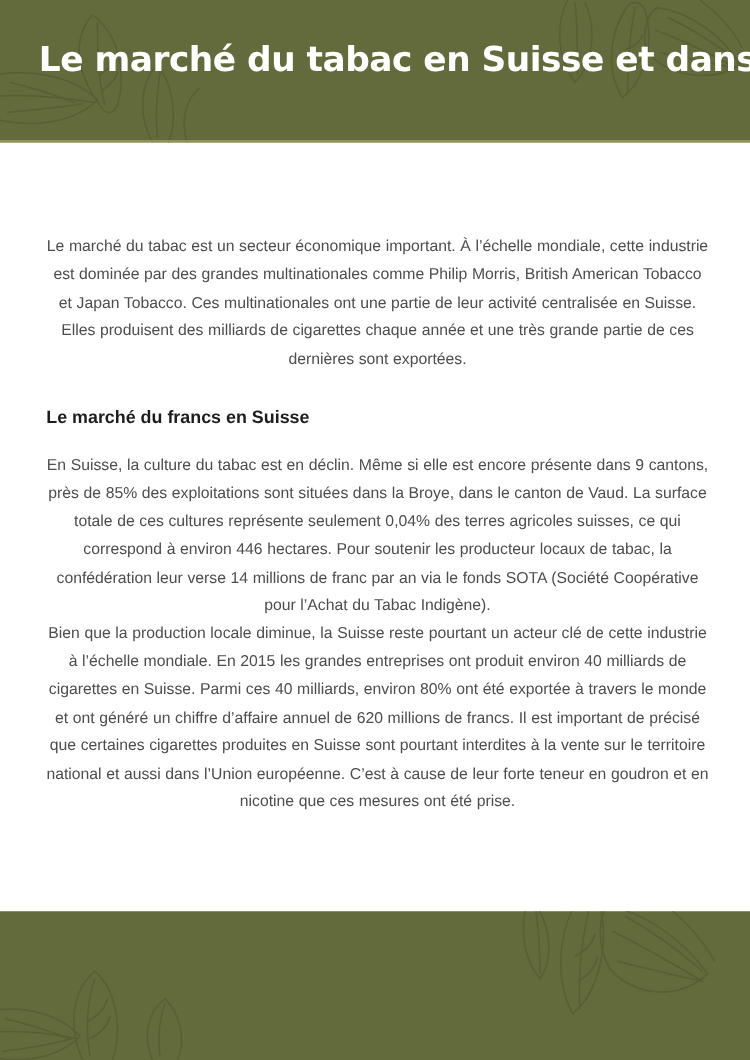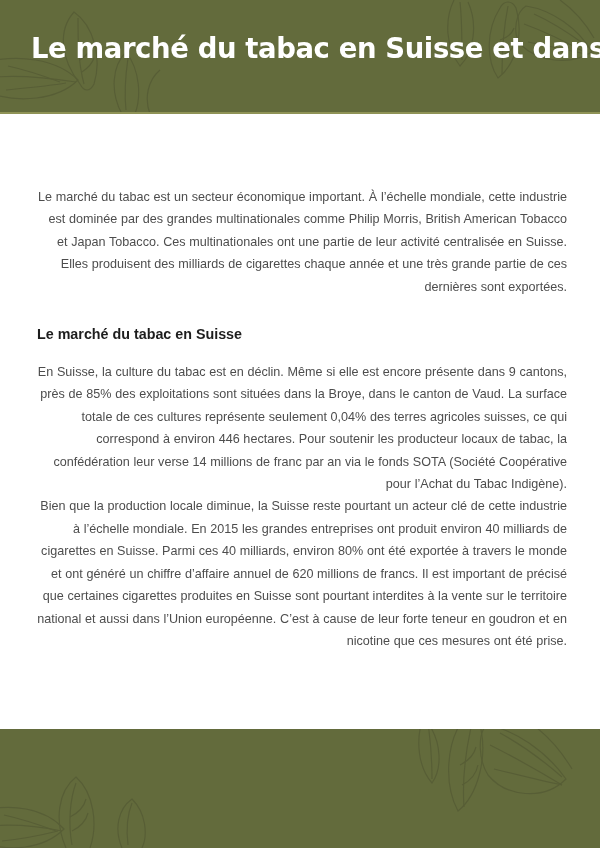--- a/index.html
+++ b/index.html
@@ -63,21 +63,21 @@
     left: 37px;
     top: 186px;
     width: 530px;
   }
   .body-paragraph {
     margin: 0;
     color: #4d4d4d;
     font-family: "Liberation Sans", sans-serif;
     font-size: 12.6px;
     line-height: 22.4px;
-    text-align: right;
+    text-align: center;
     word-spacing: 0.2px;
   }
   .section-heading {
     margin: 0;
     padding-top: 25px;
     padding-bottom: 16px;
     color: #1d1d1d;
     font-family: "Liberation Sans", sans-serif;
     font-size: 14.3px;
     font-weight: bold;
@@ -148,21 +148,21 @@
 
   <h1 class="doc-title">Le marché du tabac en Suisse et dans le monde</h1>
 
   <div class="header-underline"></div>
 </div>
 
 <div class="page-body">
 
   <p class="body-paragraph">Le marché du tabac est un secteur économique important. À l’échelle mondiale, cette industrie est dominée par des grandes multinationales comme Philip Morris, British American Tobacco et Japan Tobacco. Ces multinationales ont une partie de leur activité centralisée en Suisse. Elles produisent des milliards de cigarettes chaque année et une très grande partie de ces dernières sont exportées.</p>
 
-  <h2 class="section-heading">Le marché du tabac en Suisse</h2>
+  <h2 class="section-heading">Le marché du francs en Suisse</h2>
 
   <p class="body-paragraph">En Suisse, la culture du tabac est en déclin. Même si elle est encore présente dans 9 cantons, près de 85% des exploitations sont situées dans la Broye, dans le canton de Vaud. La surface totale de ces cultures représente seulement 0,04% des terres agricoles suisses, ce qui correspond à environ 446 hectares. Pour soutenir les producteur locaux de tabac, la confédération leur verse 14 millions de franc par an via le fonds SOTA (Société Coopérative pour l’Achat du Tabac Indigène).</p>
 
   <div class="para-gap"></div>
 
   <p class="body-paragraph">Bien que la production locale diminue, la Suisse reste pourtant un acteur clé de cette industrie à l’échelle mondiale. En 2015 les grandes entreprises ont produit environ 40 milliards de cigarettes en Suisse. Parmi ces 40 milliards, environ 80% ont été exportée à travers le monde et ont généré un chiffre d’affaire annuel de 620 millions de francs. Il est important de précisé que certaines cigarettes produites en Suisse sont pourtant interdites à la vente sur le territoire national et aussi dans l’Union européenne. C’est à cause de leur forte teneur en goudron et en nicotine que ces mesures ont été prise.</p>
 </div>
 
 <div class="footer-band">
   <svg class="leaf-art" viewBox="0 0 600 119" preserveAspectRatio="none">

